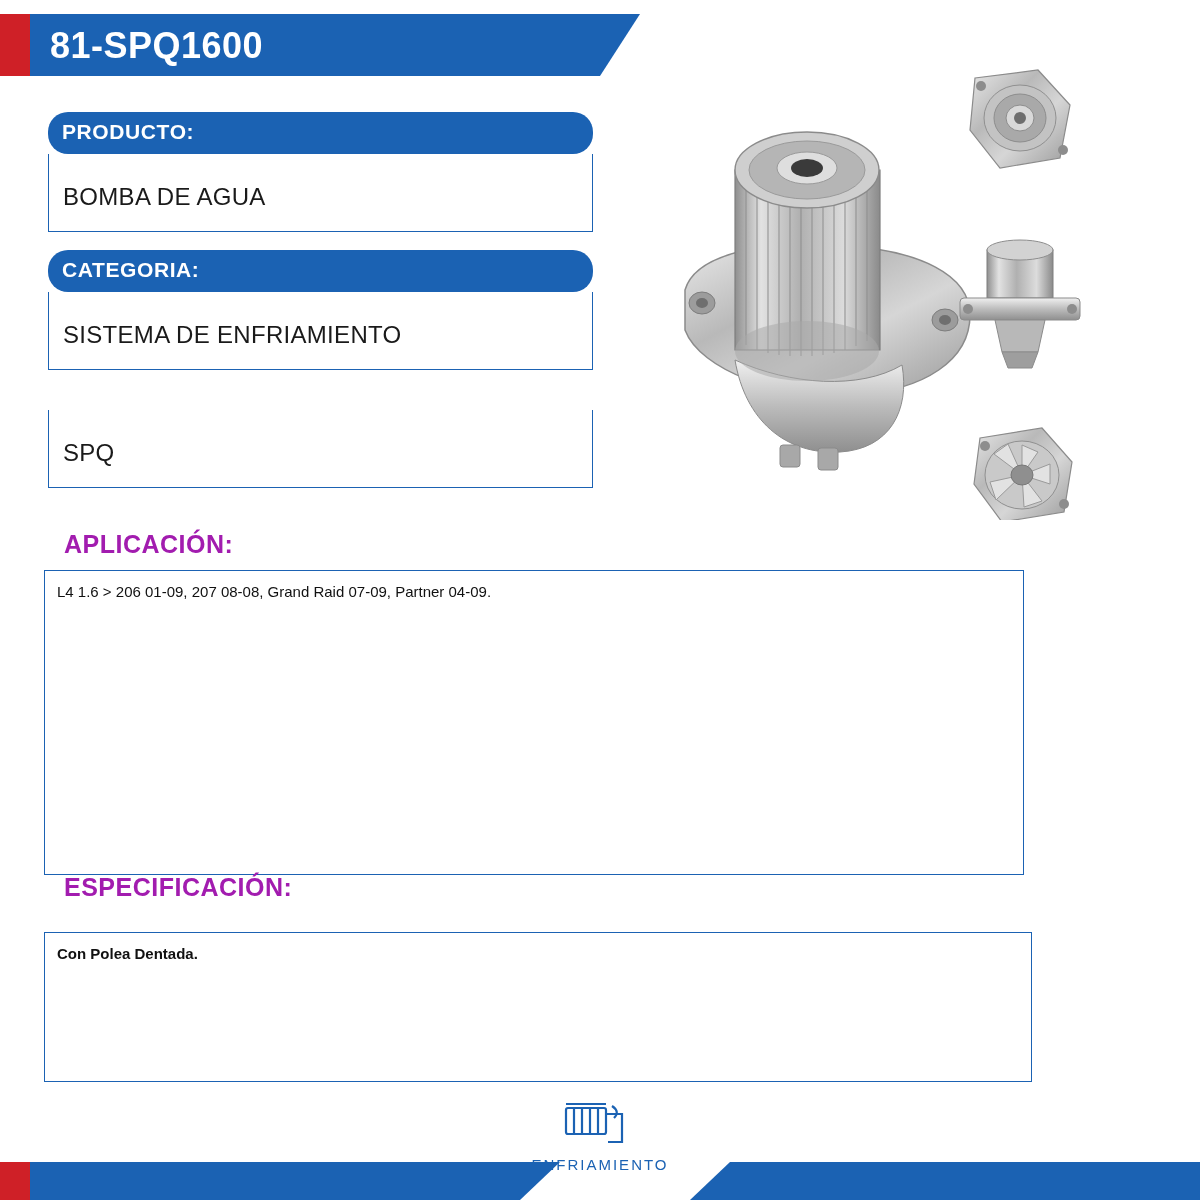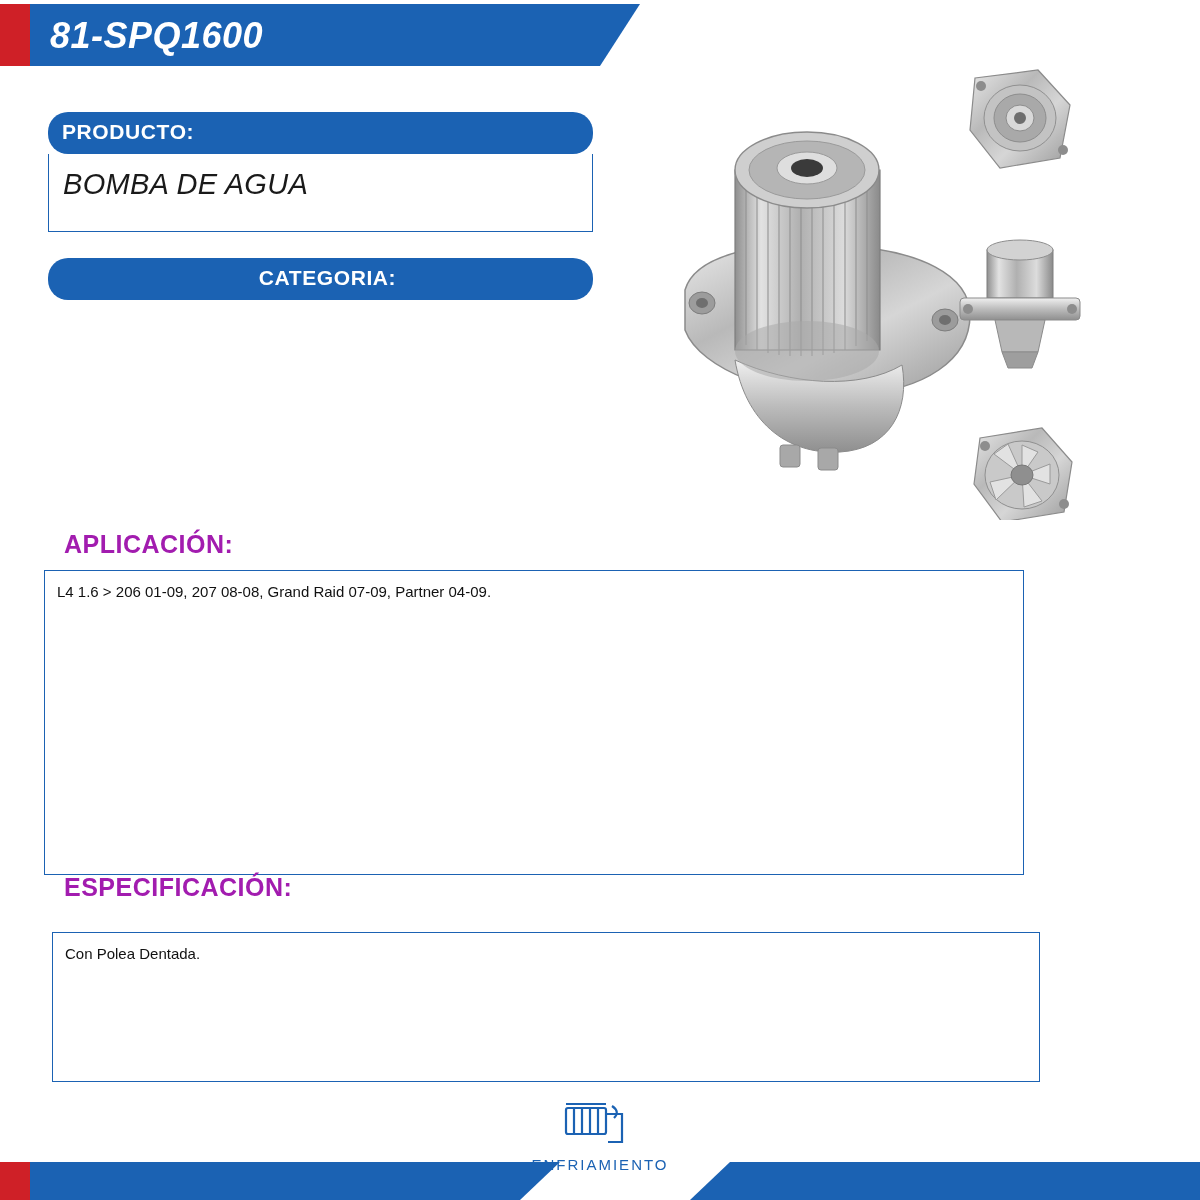--- a/index.html
+++ b/index.html
@@ -5,21 +5,21 @@
   html,body{margin:0;padding:0;}
   body{
     width:1200px;height:1200px;
     background:#ffffff;
     font-family:"Liberation Sans", sans-serif;
     position:relative;
     overflow:hidden;
   }
   
   .header{
-    position:absolute;left:0;top:4px;width:1096px;height:62px;font-style:italic;
+    position:absolute;left:0;top:14px;width:1096px;height:62px;
   }
   .header-red{
     position:absolute;left:0;top:0;width:30px;height:62px;background:#cf2027;
   }
   .header-blue{
     position:absolute;left:0;top:0;height:62px;width:640px;background:#1b62b3;
     clip-path:polygon(0 0, 640px 0, 600px 62px, 0 62px);
   }
   .header-title{
     position:absolute;left:50px;top:11px;
@@ -29,39 +29,39 @@
   
   .field{position:absolute;width:545px;}
   .field-label{
     background:#1b62b3;color:#fff;font-size:21px;font-weight:bold;
     padding:8px 0 8px 14px;letter-spacing:0.6px;height:26px;box-sizing:content-box;border-radius:20px;
   }
   .field-value-box{
     border:1px solid #1b62b3;border-top:none;height:78px;box-sizing:border-box;
   }
   .field-value{
-    font-size:29px;color:#1a1a1a;padding:14px 0 0 14px;letter-spacing:0.3px;font-style:italic;
+    font-size:24px;color:#1a1a1a;padding:29px 0 0 14px;letter-spacing:0.3px;
   }
   #f-producto{left:48px;top:112px;}
-  #f-categoria{left:48px;top:258px;text-align:center;}
+  #f-categoria{left:48px;top:250px;}
   #f-marca{left:48px;top:410px;}
 
   
   .section-title{
     position:absolute;color:#a21caf;font-size:25px;font-weight:bold;letter-spacing:0.5px;
   }
   #t-aplicacion{left:64px;top:530px;}
   #t-especificacion{left:64px;top:873px;}
 
   
   .bigbox{
     position:absolute;border:1px solid #1b62b3;box-sizing:border-box;background:#fff;
   }
   #box-aplicacion{left:44px;top:570px;width:980px;height:305px;}
-  #box-especificacion{left:52px;top:932px;width:988px;height:150px;}
+  #box-especificacion{left:44px;top:932px;width:988px;height:150px;font-weight:bold;}
   .bigbox .text{
     font-size:15px;color:#111;padding:10px 0 0 12px;line-height:1.4;
   }
 
   
   .photo-area{position:absolute;left:640px;top:60px;width:540px;height:460px;}
 
   
   .footer{position:absolute;left:0;top:1162px;width:1200px;height:38px;}
   .footer-blue-left{position:absolute;left:0;top:0;width:560px;height:38px;background:#1b62b3;
@@ -86,23 +86,29 @@
 
 <div class="field" id="f-producto">
   <div class="field-label">PRODUCTO:</div>
   <div class="field-value-box">
     <div class="field-value">BOMBA DE AGUA</div>
   </div>
 </div>
 
 <div class="field" id="f-categoria">
   <div class="field-label">CATEGORIA:</div>
+  <div class="field-value-box">
+    <div class="field-value">SISTEMA DE ENFRIAMIENTO</div>
+  </div>
 </div>
 
 <div class="field" id="f-marca">
+  <div class="field-value-box">
+    <div class="field-value">SPQ</div>
+  </div>
 </div>
 
 <div class="photo-area">
   <svg width="540" height="460" viewBox="0 0 540 460">
     <defs>
       <linearGradient id="metal" x1="0" y1="0" x2="1" y2="1">
         <stop offset="0%" stop-color="#e8e8e8"></stop>
         <stop offset="35%" stop-color="#b9b9b9"></stop>
         <stop offset="60%" stop-color="#d6d6d6"></stop>
         <stop offset="100%" stop-color="#9a9a9a"></stop>

